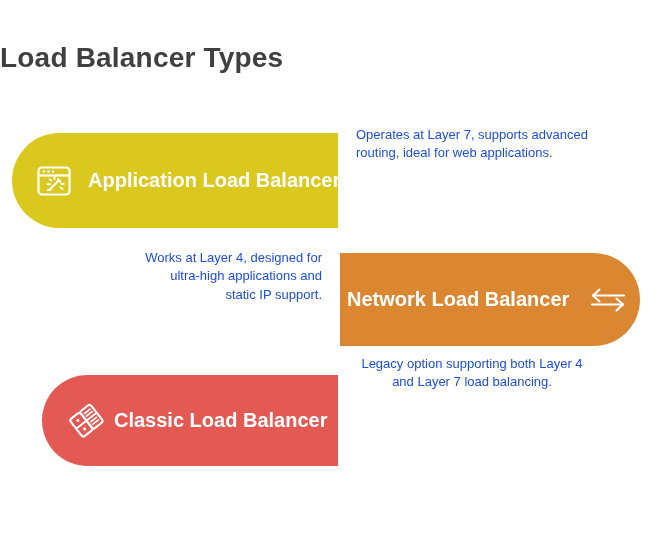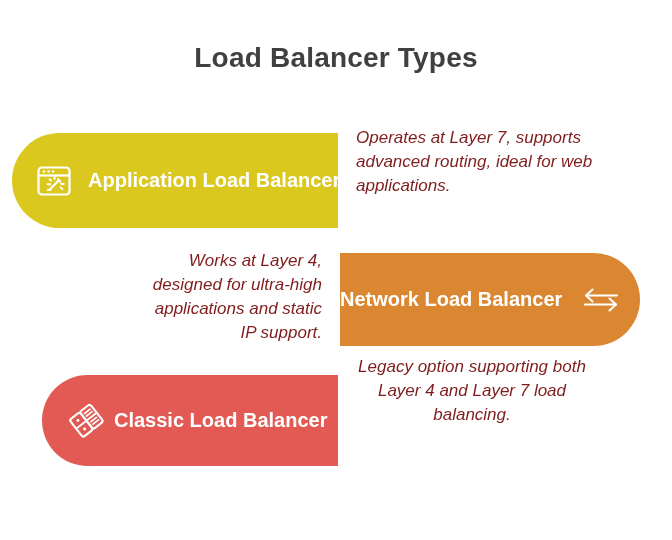--- a/index.html
+++ b/index.html
@@ -21,21 +21,21 @@
     height: 540px;
     background: #ffffff;
   }
 
   
   .title {
     position: absolute;
     left: 0;
     top: 42px;
     width: 672px;
-    text-align: center;
+    text-align: left;
     font-size: 28px;
     font-weight: bold;
     color: #404040;
     letter-spacing: 0.2px;
   }
 
   
   .bar {
     position: absolute;
     display: flex;
@@ -63,21 +63,21 @@
   #bar-application .bar-label { margin-left: 14px; }
 
   
   #bar-network {
     left: 340px;
     top: 253px;
     width: 300px;
     height: 93px;
     background: #DB8732;
     border-radius: 0 60px 60px 0;
-    padding-left: 0;
+    padding-left: 7px;
   }
   #bar-network .bar-label { margin-right: 16px; }
 
   
   #bar-classic {
     left: 42px;
     top: 375px;
     width: 296px;
     height: 91px;
     background: #E25A53;
@@ -92,24 +92,23 @@
     display: block;
     width: 40px;
     height: 40px;
   }
   .icon svg { display: block; width: 100%; height: 100%; }
   .icon-network { width: 46px; height: 30px; }
 
   
   .desc {
     position: absolute;
-    font-size: 17px;
+    font-size: 13px;
     line-height: 1.42;
-    color: #7f1d1d;
-    font-style: italic;
+    color: #1d4ed8;
   }
   #desc-application {
     left: 356px;
     top: 126px;
     width: 250px;
     text-align: left;
   }
   #desc-network {
     left: 140px;
     top: 249px;

